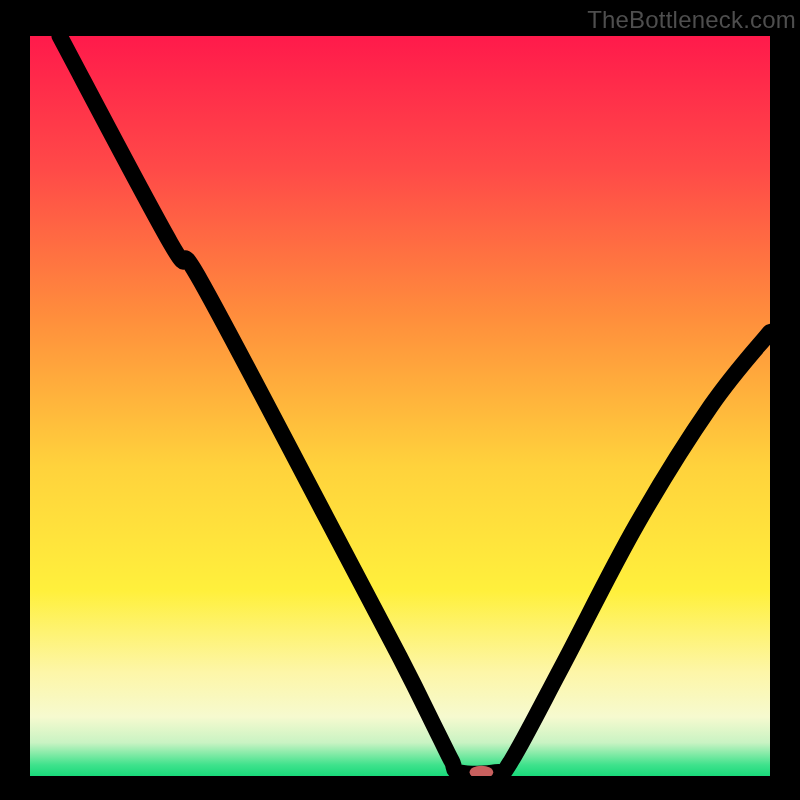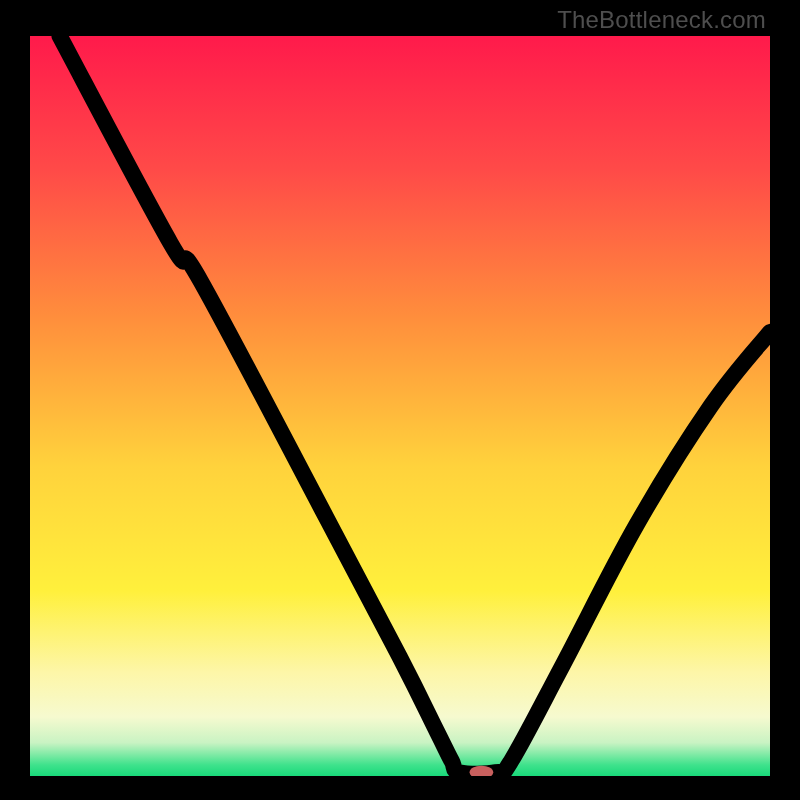--- a/index.html
+++ b/index.html
@@ -13,21 +13,21 @@
   }
   .frame {
     position: relative;
     width: 800px;
     height: 800px;
     background: #000;
   }
   .watermark {
     position: absolute;
     top: 6px;
-    right: 34px;
+    right: 4px;
     color: #4e4e4e;
     font-size: 24px;
     font-weight: 500;
     letter-spacing: 0.2px;
     user-select: none;
   }
   .plot {
     position: absolute;
     left: 30px;
     top: 36px;

